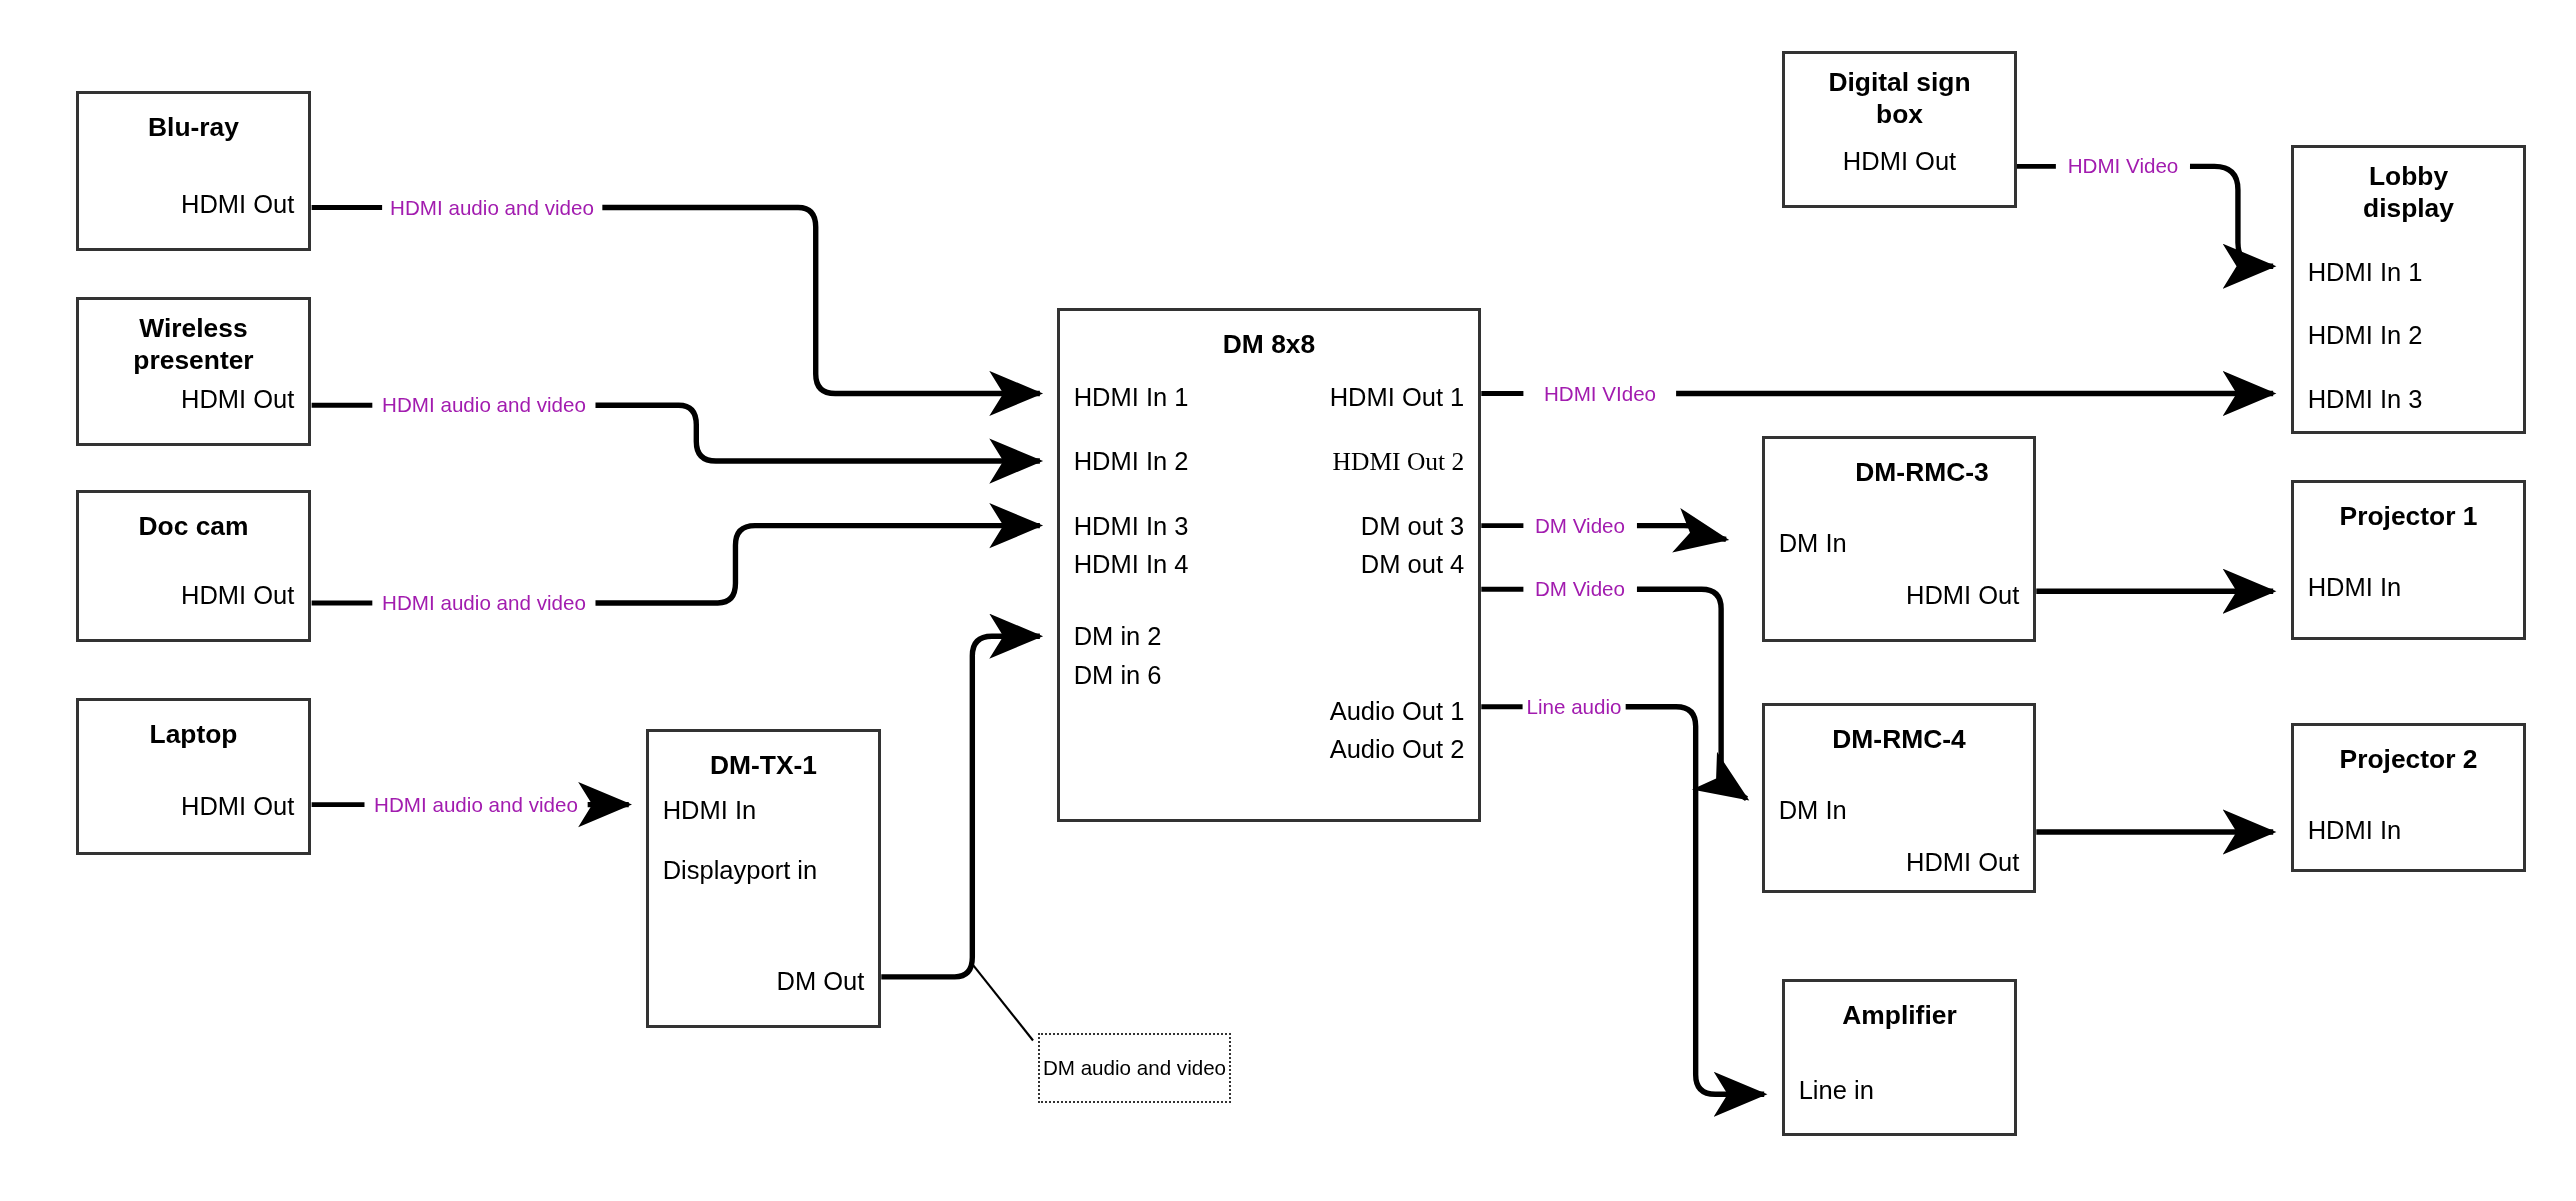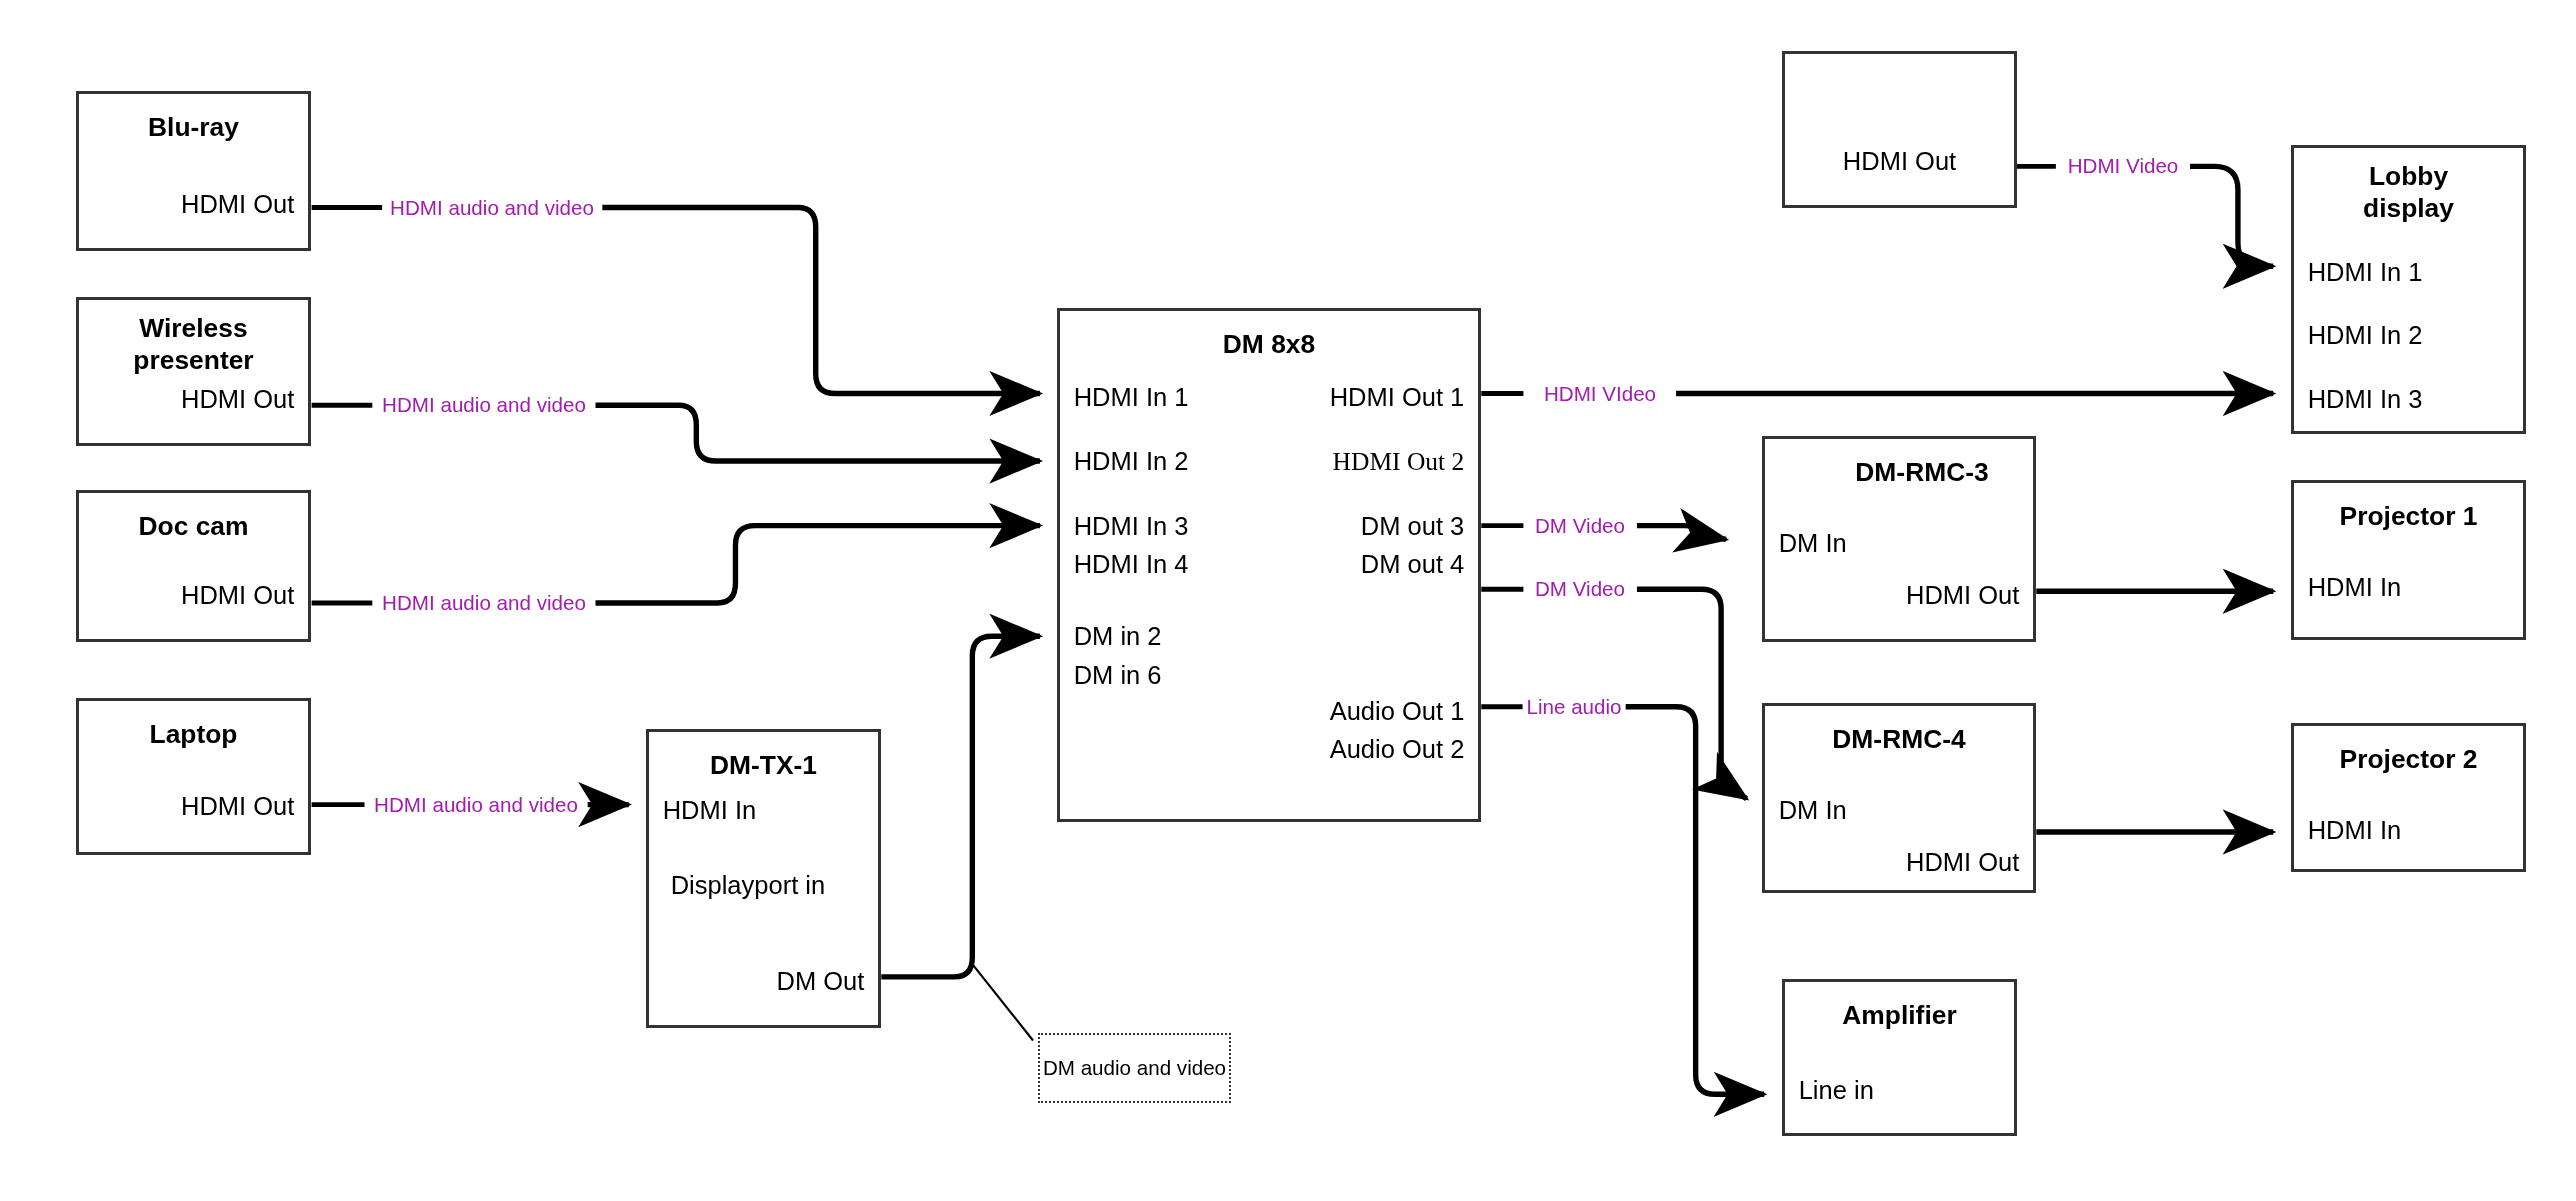--- a/index.html
+++ b/index.html
@@ -98,41 +98,42 @@
   </div>
 
   <div class="node" style="left:76px;top:698px;width:235px;height:157px;">
     <div class="title" style="margin-top:16.6px;">Laptop</div>
     <div class="port right" style="top:91px;">HDMI Out</div>
   </div>
 
   <div class="node" style="left:646px;top:729px;width:235px;height:299px;">
     <div class="title" style="margin-top:16.6px;">DM-TX-1</div>
     <div class="port left" style="top:64px;">HDMI In</div>
-    <div class="port left" style="top:139px;margin-left:8px;">Displayport in</div>
+    <div class="port left" style="top:124px;">Displayport in</div>
     <div class="port right" style="top:235px;">DM Out</div>
   </div>
 
   <div class="node" style="left:1057px;top:308px;width:424px;height:514px;">
     <div class="title" style="margin-top:16.6px;">DM 8x8</div>
     <div class="port left" style="top:72px;">HDMI In 1</div>
     <div class="port left" style="top:136px;">HDMI In 2</div>
     <div class="port left" style="top:201px;">HDMI In 3</div>
     <div class="port left" style="top:239px;">HDMI In 4</div>
     <div class="port left" style="top:311px;">DM in 2</div>
     <div class="port left" style="top:350px;">DM in 6</div>
     <div class="port right" style="top:72px;">HDMI Out 1</div>
     <div class="port right" style="top:136px;font-family:Liberation Serif, serif;">HDMI Out 2</div>
     <div class="port right" style="top:201px;">DM out 3</div>
     <div class="port right" style="top:239px;">DM out 4</div>
     <div class="port right" style="top:386px;">Audio Out 1</div>
     <div class="port right" style="top:424px;">Audio Out 2</div>
   </div>
 
   <div class="node" style="left:1782px;top:51px;width:235px;height:157px;">
+    <div class="title" style="margin-top:11.7px;padding:0 29px;">Digital sign box</div>
     <div class="port ctr" style="top:93px;text-align:center;">HDMI Out</div>
   </div>
 
   <div class="node" style="left:2291px;top:145px;width:235px;height:289px;">
     <div class="title" style="margin-top:11.7px;padding:0 39px;">Lobby display</div>
     <div class="port left" style="top:110px;">HDMI In 1</div>
     <div class="port left" style="top:173px;">HDMI In 2</div>
     <div class="port left" style="top:237px;">HDMI In 3</div>
   </div>
 

